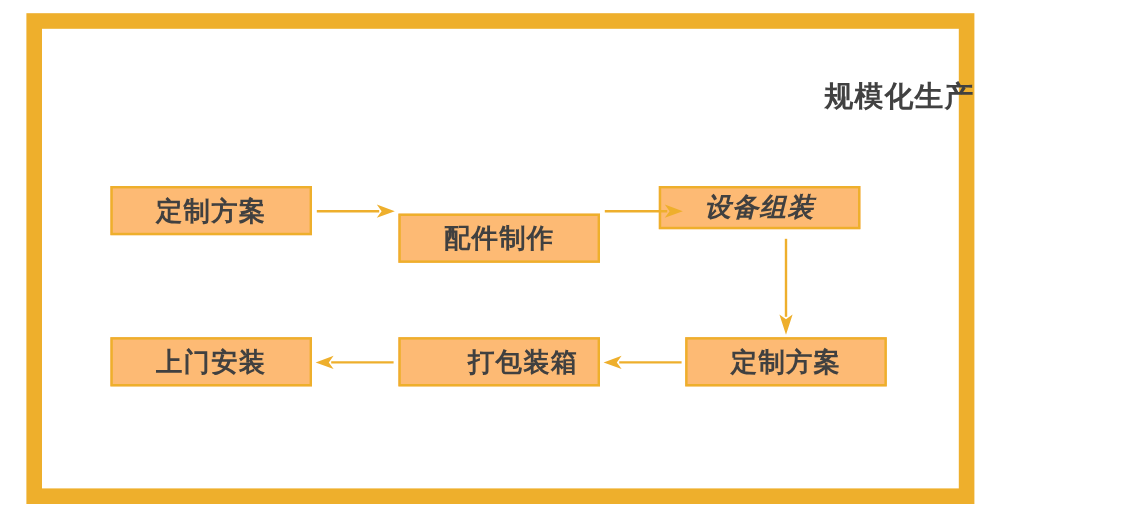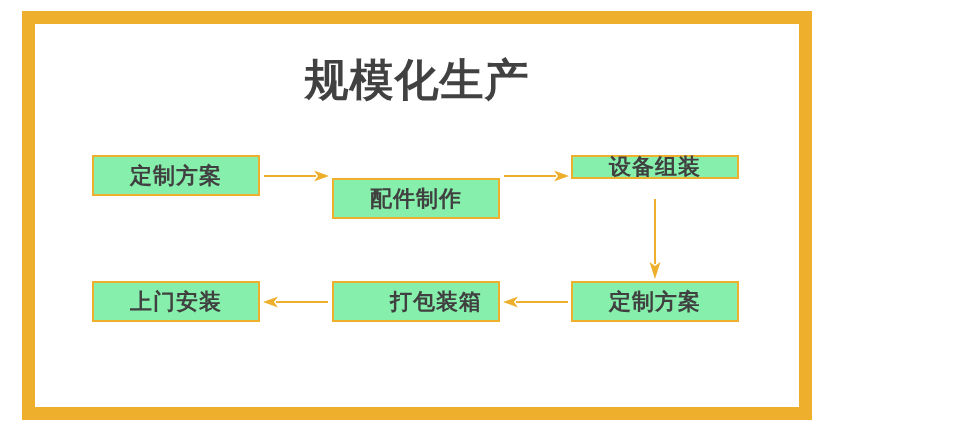--- a/index.html
+++ b/index.html
@@ -33,48 +33,48 @@
     width: 954px;
     height: 433px;
   }
 
   
   .title {
     position: absolute;
     left: 22px;
     top: 57px;
     width: 790px;
-    text-align: center;
-    font-size: 44px;
+    text-align: right;
+    font-size: 24px;
     font-weight: bold;
     letter-spacing: 1px;
     color: #414141;
     line-height: 46px;
     white-space: nowrap;
   }
 
   
   .node {
     position: absolute;
     box-sizing: border-box;
     border: 2px solid #eeaf2c;
-    background: #86efac;
+    background: #fdba74;
     display: flex;
     align-items: center;
     justify-content: center;
     font-size: 22px;
     font-weight: bold;
     color: #404040;
     letter-spacing: 1px;
     white-space: nowrap;
   }
 
   .node-1 { left: 92px;  top: 155px; width: 168px; height: 41px; }
   .node-2 { left: 332px; top: 155px; width: 168px; height: 41px; margin-top: 23px; }
-  .node-3 { left: 571px; top: 155px; width: 168px; height: 24px; }
+  .node-3 { left: 549px; top: 155px; width: 168px; height: 36px; font-style: italic; }
   .node-4 { left: 571px; top: 281px; width: 168px; height: 41px; }
   .node-5 { left: 332px; top: 281px; width: 168px; height: 41px; padding-left: 40px; }
   .node-6 { left: 92px;  top: 281px; width: 168px; height: 41px; }
 
   
   .arrow {
     position: absolute;
     overflow: visible;
   }
   .arrow-h-1 { left: 262px; top: 165px; width: 68px; height: 22px; }

